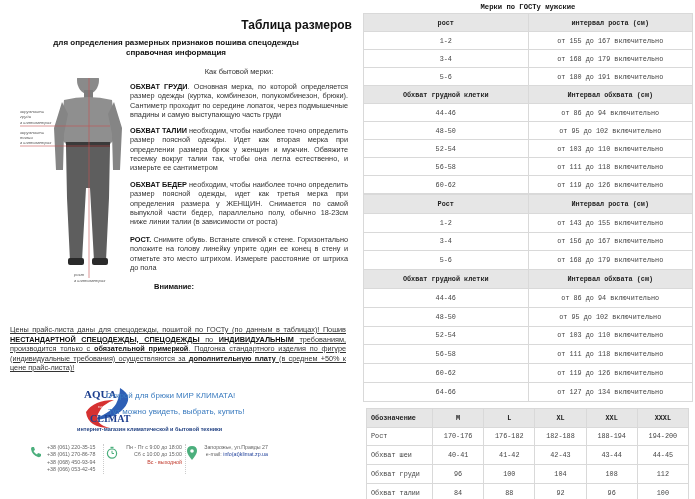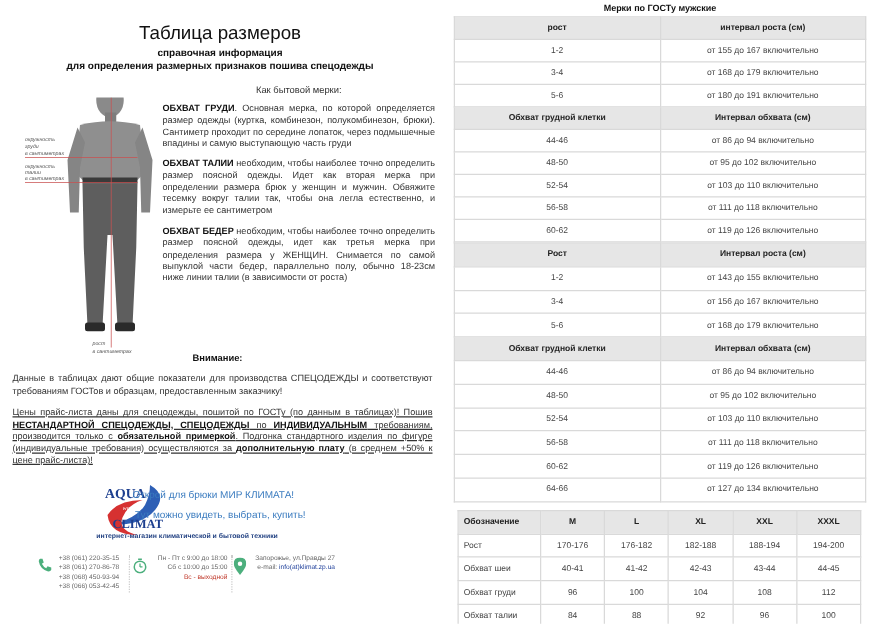--- a/index.html
+++ b/index.html
@@ -1,22 +1,22 @@
 <!DOCTYPE html>
 <html><head>
 <meta charset="utf-8">
 <style>
   html, body { margin:0; padding:0; background:#ffffff; }
   body { width:695px; height:499px; position:relative; overflow:hidden;
          font-family:"Liberation Sans", sans-serif; color:#222; font-size:8px; }
   .left { position:absolute; left:0; top:0; width:352px; height:499px; }
-  .right { position:absolute; left:363px; top:0; width:330px; height:355px; }
-
-  .title { position:absolute; left:0; width:352px; top:18px; text-align:center;
-           font-weight:normal; font-size:15px; color:#111; }
+  .right { position:absolute; left:363px; top:0; width:330px; height:355px;font-family:Liberation Mono, monospace; }
+
+  .title { position:absolute; left:0; width:352px; top:18px; text-align:right;
+           font-weight:bold; font-size:12px; color:#111; }
   .subtitle { position:absolute; left:0; width:352px; top:38px; text-align:center;
               font-weight:bold; font-size:8px; line-height:10px; color:#111; }
   .howto { position:absolute; left:130px; width:218px; top:67px; text-align:center;
            font-size:7.5px; color:#333; }
 
   .figure { position:absolute; left:0; top:78px; width:125px; height:210px; }
   .figure svg { width:125px; height:210px; }
 
   .desc { position:absolute; left:130px; width:218px; font-size:7.3px; line-height:9.3px;
           color:#333; text-align:justify; }
@@ -50,22 +50,22 @@
   .t3 { margin-top:6px; }
   .t3 td, .t3 th { height:17.8px; }
   .t3 td.rl, .t3 th.rl { text-align:left; padding-left:4px; }
 </style>
 </head>
 <body>
 
 <div class="left">
   <div class="title">Таблица размеров</div>
   <div class="subtitle">
+    <div>для определения размерных признаков пошива спецодежды</div>
     <div>справочная информация</div>
-    <div>для определения размерных признаков пошива спецодежды</div>
   </div>
   <div class="howto">Как бытовой мерки:</div>
 
   <div class="figure">
     <svg viewBox="0 0 125 210">
 
       <ellipse cx="88" cy="2" rx="11" ry="14" fill="#8a8a8a"></ellipse>
       <rect x="84" y="12" width="9" height="8" fill="#7d7d7d"></rect>
 
       <path d="M64 22 Q88 16 112 22 L116 60 L110 66 L66 66 L60 60 Z" fill="#8f8f8f"></path>
@@ -97,23 +97,25 @@
 
   <div class="desc" style="top:126px;">
     <b>ОБХВАТ ТАЛИИ</b><span> необходим, чтобы наиболее точно определить размер поясной одежды. Идет как вторая мерка при определении размера брюк у женщин и мужчин. Обвяжите тесемку вокруг талии так, чтобы она легла естественно, и измерьте ее сантиметром</span>
   </div>
   <div class="desc" style="top:82px;">
     <b>ОБХВАТ ГРУДИ</b><span>. Основная мерка, по которой определяется размер одежды (куртка, комбинезон, полукомбинезон, брюки). Сантиметр проходит по середине лопаток, через подмышечные впадины и самую выступающую часть груди</span>
   </div>
   <div class="desc" style="top:180px;">
     <b>ОБХВАТ БЕДЕР</b><span> необходим, чтобы наиболее точно определить размер поясной одежды, идет как третья мерка при определения размера у ЖЕНЩИН. Снимается по самой выпуклой части бедер, параллельно полу, обычно 18-23см ниже линии талии (в зависимости от роста)</span>
   </div>
+  <div class="desc" style="top:235px;">
+    <b>РОСТ.</b><span> Снимите обувь. Встаньте спиной к стене. Горизонтально положите на голову линейку уприте один ее конец в стену и отметьте это место штрихом. Измерьте расстояние от штриха до пола</span>
+  </div>
   <div class="attn">Внимание:</div>
 
-  <div class="note" style="top:298px;">Данные в таблицах дают общие показатели для производства СПЕЦОДЕЖДЫ и соответствуют требованиям ГОСТов и образцам, предоставленным заказчику!</div>
   <div class="note" style="top:325px;text-decoration:underline;">
     <span>Цены прайс-листа даны для спецодежды, пошитой по ГОСТу (по данным в таблицах)! Пошив </span><b>НЕСТАНДАРТНОЙ СПЕЦОДЕЖДЫ, СПЕЦОДЕЖДЫ</b><span> по </span><b>ИНДИВИДУАЛЬНЫМ</b><span> требованиям, производится только с </span><b>обязательной примеркой</b><span>. Подгонка стандартного изделия по фигуре (индивидуальные требования) осуществляются за </span><b>дополнительную плату</b><span> (в среднем +50% к цене прайс-листа)!</span>
   </div>
 
   <div class="logo">
     <svg viewBox="0 0 52 44" width="52" height="44">
       <path d="M40 2 Q54 10 44 22 Q34 34 10 34 Q30 28 36 18 Q40 10 40 2 Z" fill="#2e5fb5"></path>
       <path d="M6 26 Q14 14 34 14 Q22 18 18 28 Q14 38 30 42 Q8 42 6 26 Z" fill="#d63131"></path>
       <text x="4" y="12" font-size="11" font-family="Liberation Serif, serif" font-weight="bold" fill="#1d3f8f">AQUA</text>
       <text x="18" y="22" font-size="5" font-style="italic" font-family="Liberation Serif, serif" fill="#fff">world</text>

